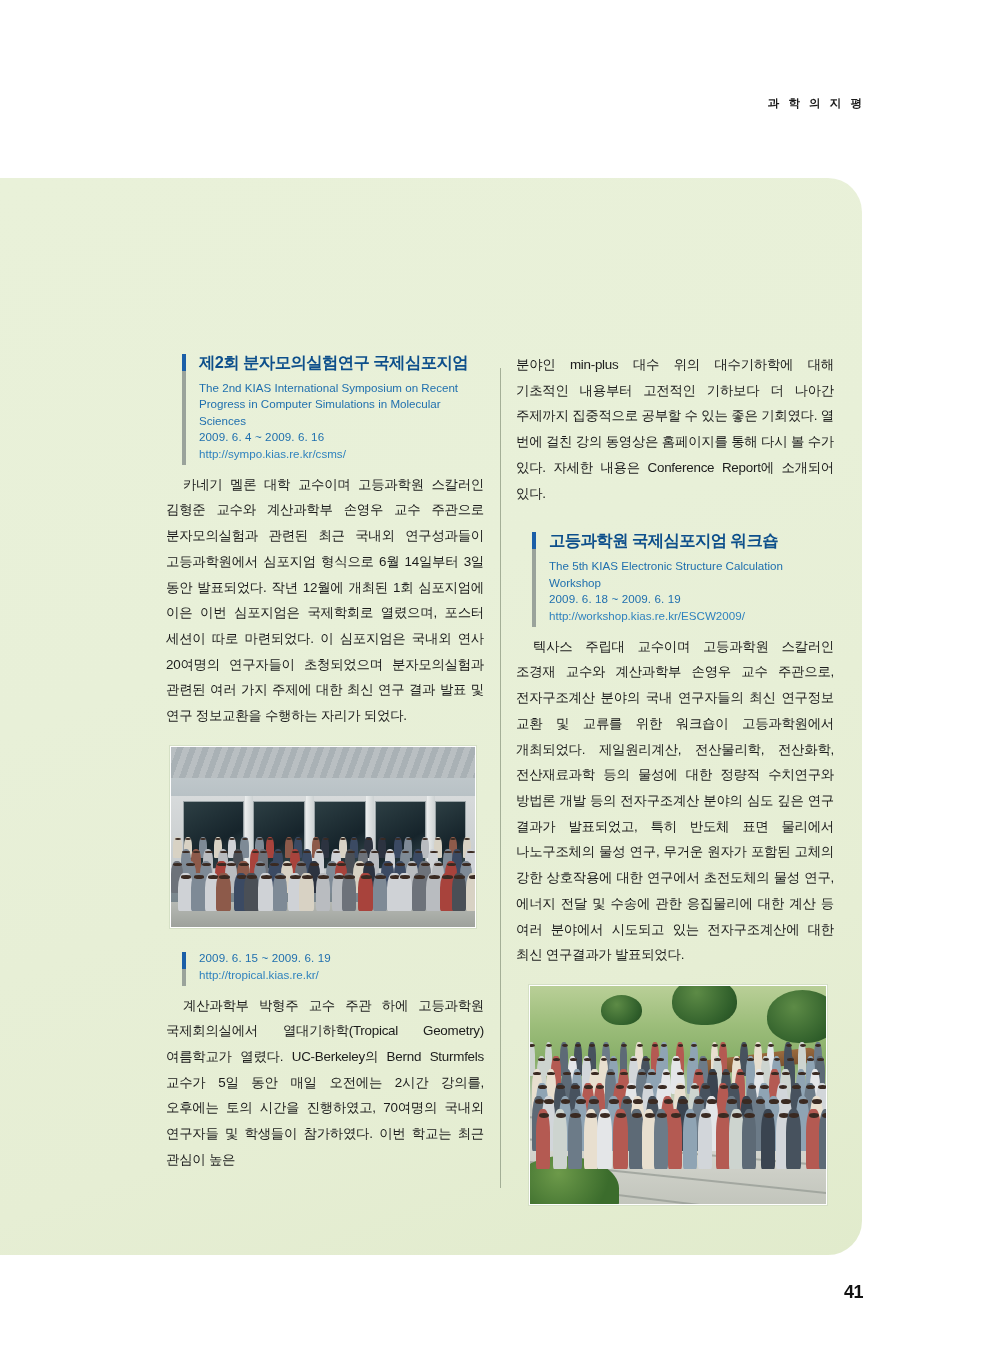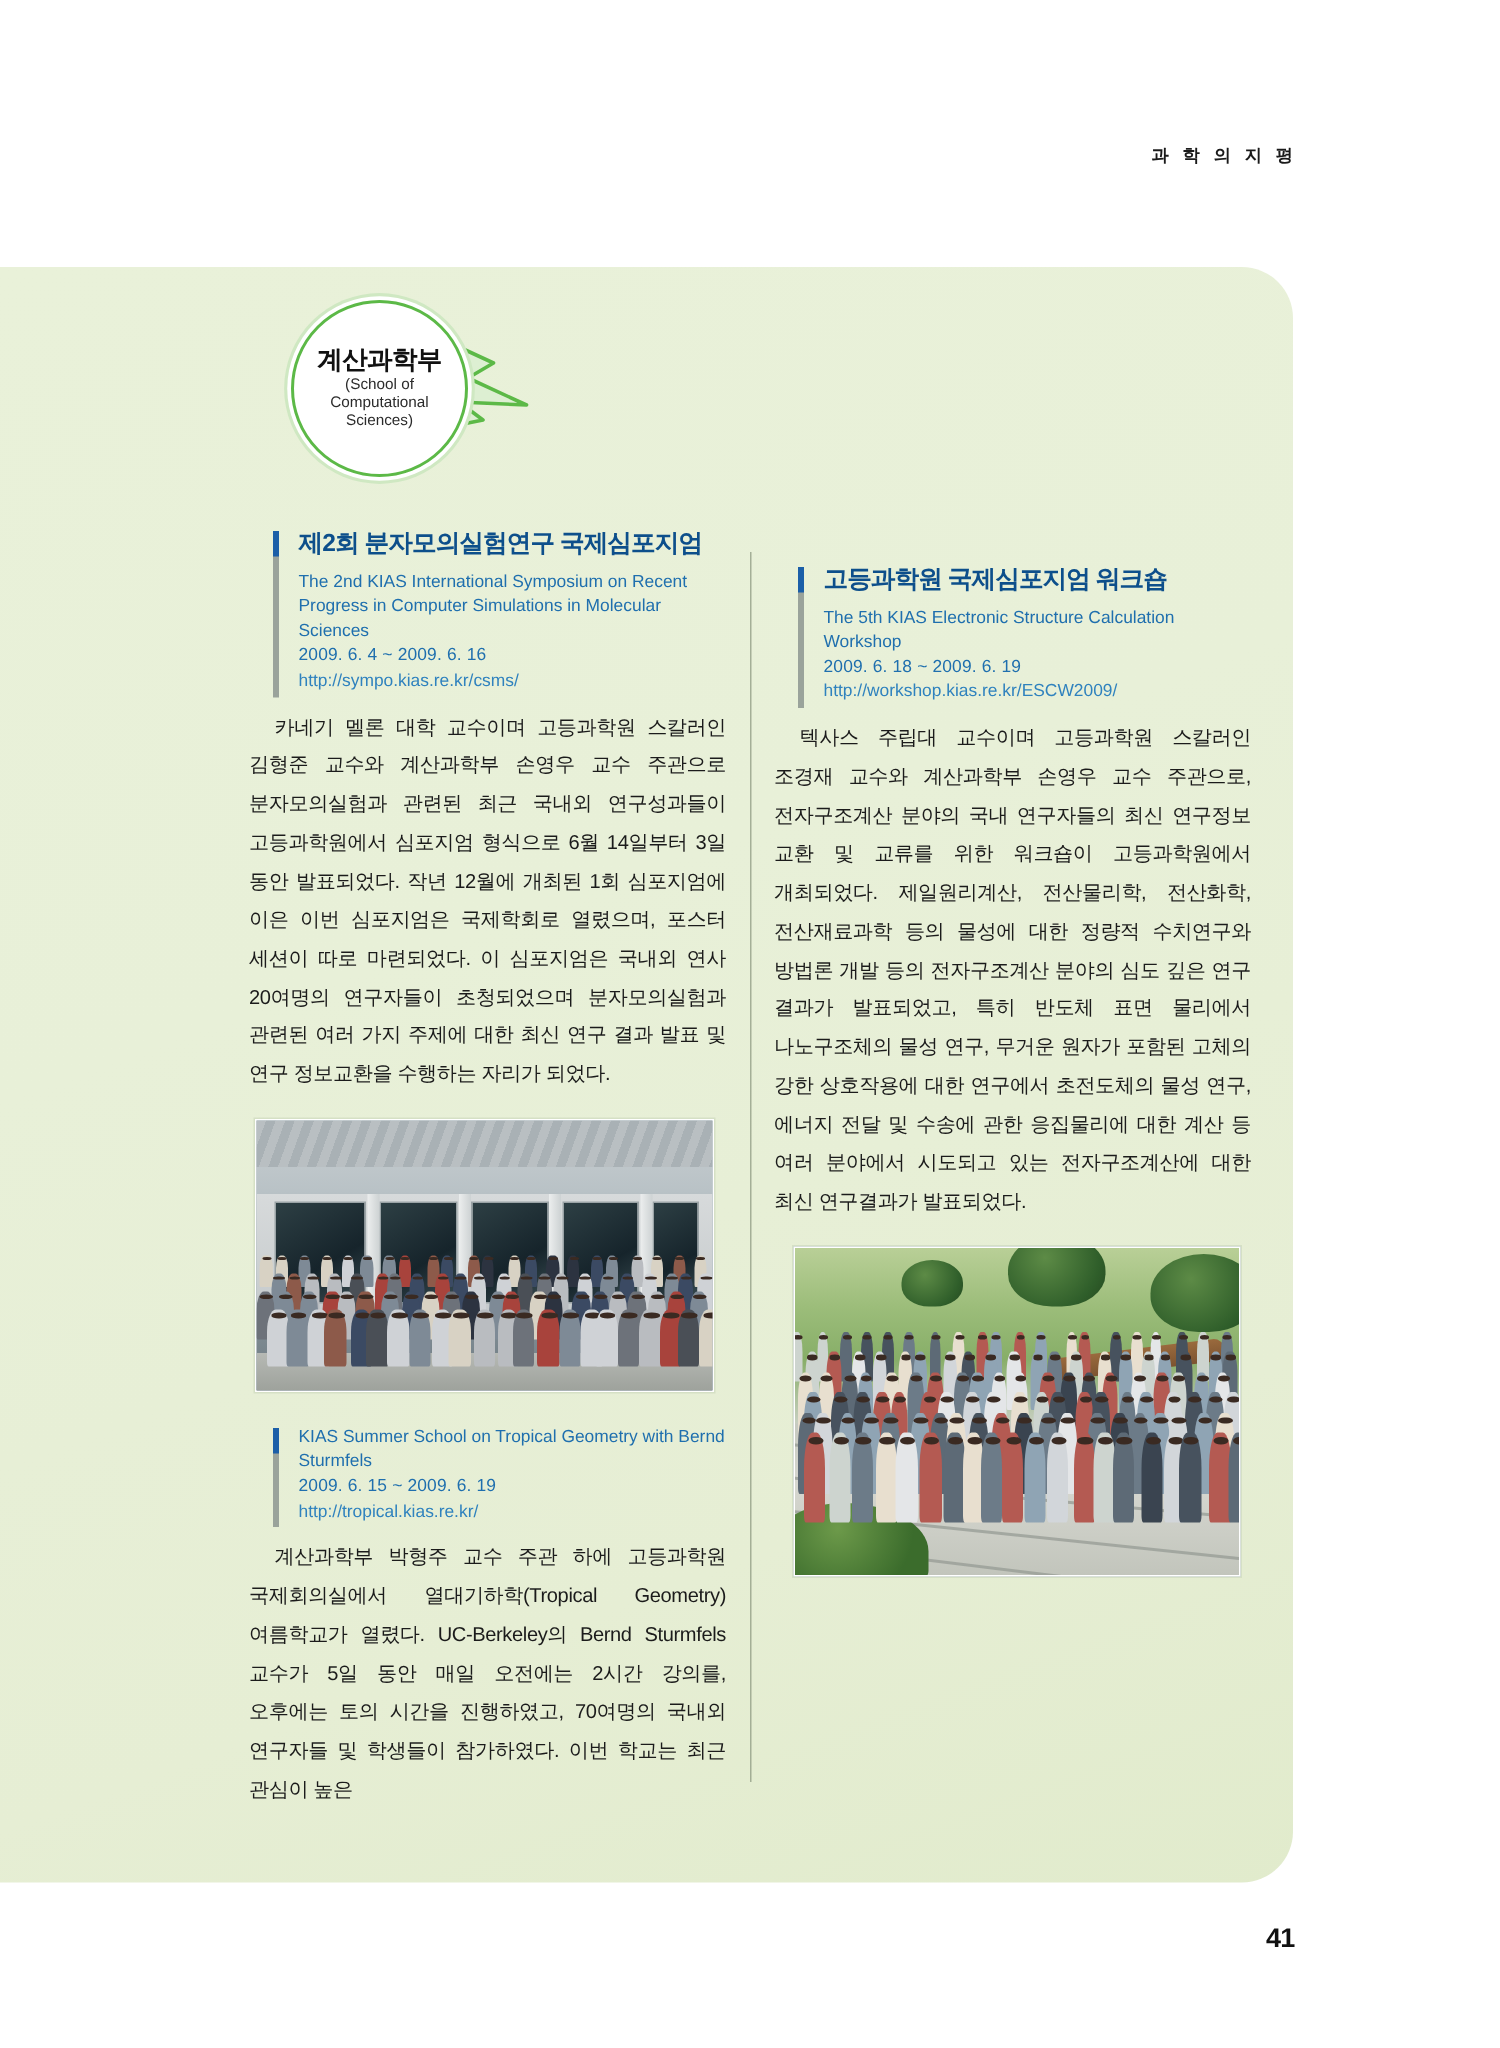--- a/index.html
+++ b/index.html
@@ -262,31 +262,20 @@
 </style>
 </head>
 <body>
 
 <div id="page">
 
   <div class="running-header">과 학 의   지 평</div>
 
   <div class="green-panel"></div>
 
-  <div class="logo-wrap">
-    <svg class="logo-arrow" width="200" height="126" viewBox="0 0 200 126">
-      <path d="M104 28 L143 46 L126 56 L165 74 L120 72 L136 84 L96 92 L118 76 L100 70 L124 58 L96 48 Z" fill="#ddefd2" stroke="#5cb947" stroke-width="2.4" stroke-linejoin="round"></path>
-    </svg>
-    <div class="logo-circle">
-      <div class="logo-kr">계산과학부</div>
-      <div class="logo-en">(School of</div>
-      <div class="logo-en">Computational</div>
-      <div class="logo-en">Sciences)</div>
-    </div>
-  </div>
 
   <div class="col-divider"></div>
 
   <div class="col col-left">
 
     <div class="article">
       <div class="head-block">
         <span class="head-bar"></span>
         <div class="head-kr">제2회 분자모의실험연구 국제심포지엄</div>
         <div class="head-en">The 2nd KIAS International Symposium on Recent Progress in Computer Simulations in Molecular Sciences</div>
@@ -486,31 +475,31 @@
             <div class="hd" style="left: 93.2148%; bottom: calc(35.776%); width: 3.536%; height: 3.536%; padding-bottom: 0px; z-index: 4;"></div>
             <div class="pp" style="left: 97.1465%; bottom: 0%; width: 4.784%; height: 41.6%; background: rgb(216, 210, 196); z-index: 4;"></div>
             <div class="hd" style="left: 98.0076%; bottom: calc(35.776%); width: 3.536%; height: 3.536%; padding-bottom: 0px; z-index: 4;"></div>
           </div>
       </div>
     </div>
 
     <div class="article">
       <div class="head-block">
         <span class="head-bar"></span>
-        <div class="head-en">KIAS Summer School on Tropical Geometry with Bernd Sturmfels</div>
         <div class="head-date">2009. 6. 15 ~ 2009. 6. 19</div>
         <div class="head-url">http://tropical.kias.re.kr/</div>
       </div>
       <p class="body-p">계산과학부 박형주 교수 주관 하에 고등과학원 국제회의실에서 열대기하학(Tropical Geometry) 여름학교가 열렸다. UC-Berkeley의 Bernd Sturmfels 교수가 5일 동안 매일 오전에는 2시간 강의를, 오후에는 토의 시간을 진행하였고, 70여명의 국내외 연구자들 및 학생들이 참가하였다. 이번 학교는 최근 관심이 높은</p>
     </div>
 
   </div>
 
   <div class="col col-right">
 
+    <p class="body-p no-indent">분야인 min-plus 대수 위의 대수기하학에 대해 기초적인 내용부터 고전적인 기하보다 더 나아간 주제까지 집중적으로 공부할 수 있는 좋은 기회였다. 열 번에 걸친 강의 동영상은 홈페이지를 통해 다시 볼 수가 있다. 자세한 내용은 Conference Report에 소개되어 있다.</p>
 
     <div class="article" style="margin-top:24px;">
       <div class="head-block">
         <span class="head-bar"></span>
         <div class="head-kr">고등과학원 국제심포지엄 워크숍</div>
         <div class="head-en">The 5th KIAS Electronic Structure Calculation Workshop</div>
         <div class="head-date">2009. 6. 18 ~ 2009. 6. 19</div>
         <div class="head-url">http://workshop.kias.re.kr/ESCW2009/</div>
       </div>
       <p class="body-p">텍사스 주립대 교수이며 고등과학원 스칼러인 조경재 교수와 계산과학부 손영우 교수 주관으로, 전자구조계산 분야의 국내 연구자들의 최신 연구정보 교환 및 교류를 위한 워크숍이 고등과학원에서 개최되었다. 제일원리계산, 전산물리학, 전산화학, 전산재료과학 등의 물성에 대한 정량적 수치연구와 방법론 개발 등의 전자구조계산 분야의 심도 깊은 연구 결과가 발표되었고, 특히 반도체 표면 물리에서 나노구조체의 물성 연구, 무거운 원자가 포함된 고체의 강한 상호작용에 대한 연구에서 초전도체의 물성 연구, 에너지 전달 및 수송에 관한 응집물리에 대한 계산 등 여러 분야에서 시도되고 있는 전자구조계산에 대한 최신 연구결과가 발표되었다.</p>

